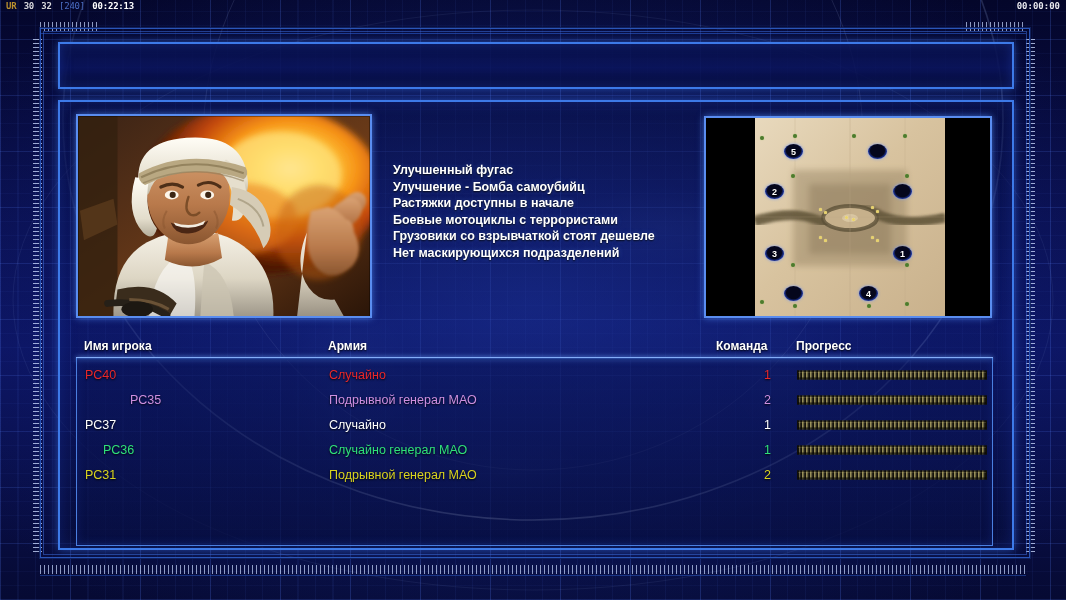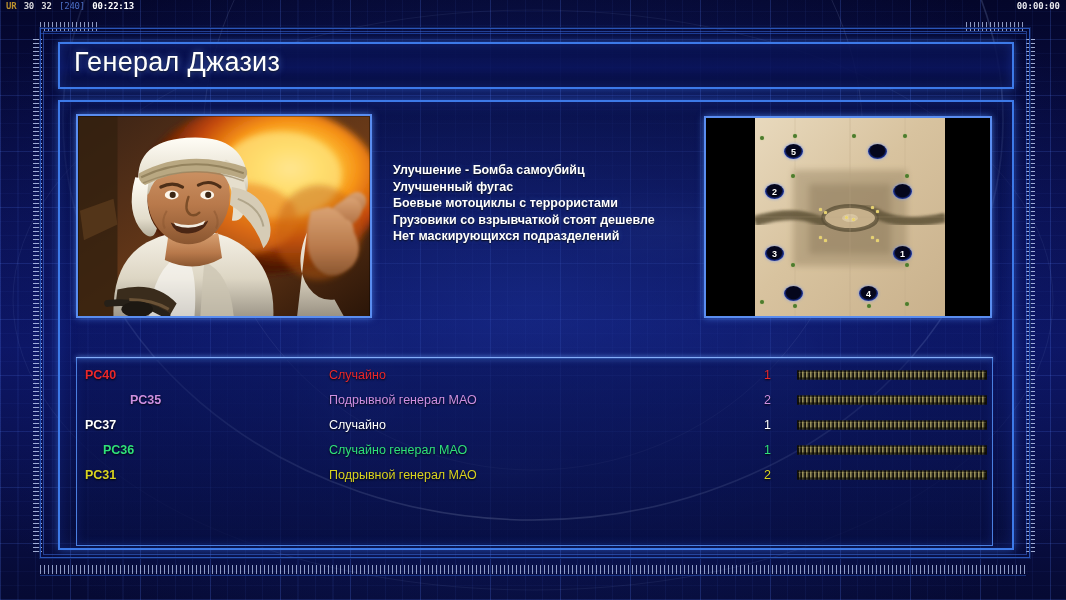--- a/index.html
+++ b/index.html
@@ -191,21 +191,21 @@
     box-shadow:inset 0 0 10px rgba(20,44,140,.45);
   }
   .row{
     position:absolute; left:0; width:917px; height:25px;
   }
   .row .cell{
     position:absolute; top:50%; transform:translateY(-50%);
     font-size:12.5px; white-space:nowrap;
     text-shadow:0 1px 2px rgba(0,0,0,.9);
   }
-  .cell.name{ left:8px;font-weight:bold; }
+  .cell.name{ left:8px; }
   .cell.army{ left:252px; }
   .cell.team{ left:648px; width:46px; text-align:right; }
   .pbar{
     position:absolute; left:720px; top:50%; transform:translateY(-50%);
     width:190px; height:9px;
     background:
       repeating-linear-gradient(90deg,
         rgba(158,148,86,.95) 0 1px,
         rgba(120,112,62,.85) 1px 2px,
         rgba(44,40,22,.95) 2px 3px,
@@ -259,21 +259,20 @@
   <div class="ruler-h" style="left:40px;  top:565px; width:986px;"></div>
   <div class="ruler-h" style="left:40px;  top:22px;  width:60px;"></div>
   <div class="ruler-h" style="left:966px; top:22px;  width:60px;"></div>
 
   <div class="hud-line" style="left:40px; top:33px;  width:986px; height:1px; opacity:.55;"></div>
   <div class="hud-line" style="left:40px; top:575px; width:986px; height:1px; opacity:.45;"></div>
 
   <div id="frame-outer"></div>
 
   <div id="title-panel"></div>
-  <div id="title-text">Генерал Джазиз</div>
 
   <div id="content-panel"></div>
 
   <div id="portrait-box">
     <svg id="portrait-img" viewBox="0 0 296 204" preserveAspectRatio="none">
       <defs>
         <radialGradient id="fire" cx="62%" cy="38%" r="58%">
           <stop offset="0%" stop-color="#fff8d0"></stop>
           <stop offset="22%" stop-color="#ffd84a"></stop>
           <stop offset="48%" stop-color="#f79316"></stop>
@@ -358,22 +357,23 @@
 
       <path d="M40 176 q38 -10 60 14 l-8 14 q-26 -20 -54 -12z" fill="#3a2c1c"></path>
       <path d="M30 190 q34 -4 60 12" fill="none" stroke="#262018" stroke-width="7" stroke-linecap="round"></path>
       <path d="M52 186 q24 0 40 10" fill="none" stroke="#6a5236" stroke-width="3"></path>
       <ellipse cx="60" cy="196" rx="16" ry="8" fill="#1d1812"></ellipse>
       <rect x="0" y="0" width="296" height="204" fill="none" stroke="#000" stroke-opacity=".35" stroke-width="2"></rect>
     </svg>
   </div>
 
   <div id="desc">
+    <div class="line">Улучшенный фугас</div>
     <div class="line">Улучшение - Бомба самоубийц</div>
-    <div class="line">Улучшенный фугас</div>
+    <div class="line">Растяжки доступны в начале</div>
     <div class="line">Боевые мотоциклы с террористами</div>
     <div class="line">Грузовики со взрывчаткой стоят дешевле</div>
     <div class="line">Нет маскирующихся подразделений</div>
   </div>
 
   <div id="map-box">
     <div id="map-inner">
       <svg width="190" height="198" viewBox="0 0 190 198">
         <defs>
           <linearGradient id="sand" x1="0" y1="0" x2="1" y2="1">
@@ -451,20 +451,26 @@
           <div class="map-slot" style="left: 29px; top: 168px;">
             <span></span>
           </div>
           <div class="map-slot" style="left: 104px; top: 168px;">
             <span>4</span>
           </div>
         </div>
     </div>
   </div>
 
+  <div id="table-head">
+    <div class="th" style="left:8px;">Имя игрока</div>
+    <div class="th" style="left:252px;">Армия</div>
+    <div class="th" style="left:640px;">Команда</div>
+    <div class="th" style="left:720px;">Прогресс</div>
+  </div>
   <div id="head-rule"></div>
 
   <div id="list-panel">
     <div id="rows">
         <div class="row" style="top: 4px;">
           <div class="cell name" style="color: rgb(232, 39, 43);">PC40</div>
           <div class="cell army" style="color: rgb(232, 39, 43);">Случайно</div>
           <div class="cell team" style="color: rgb(232, 39, 43);">1</div>
           <div class="pbar"></div>
         </div>

